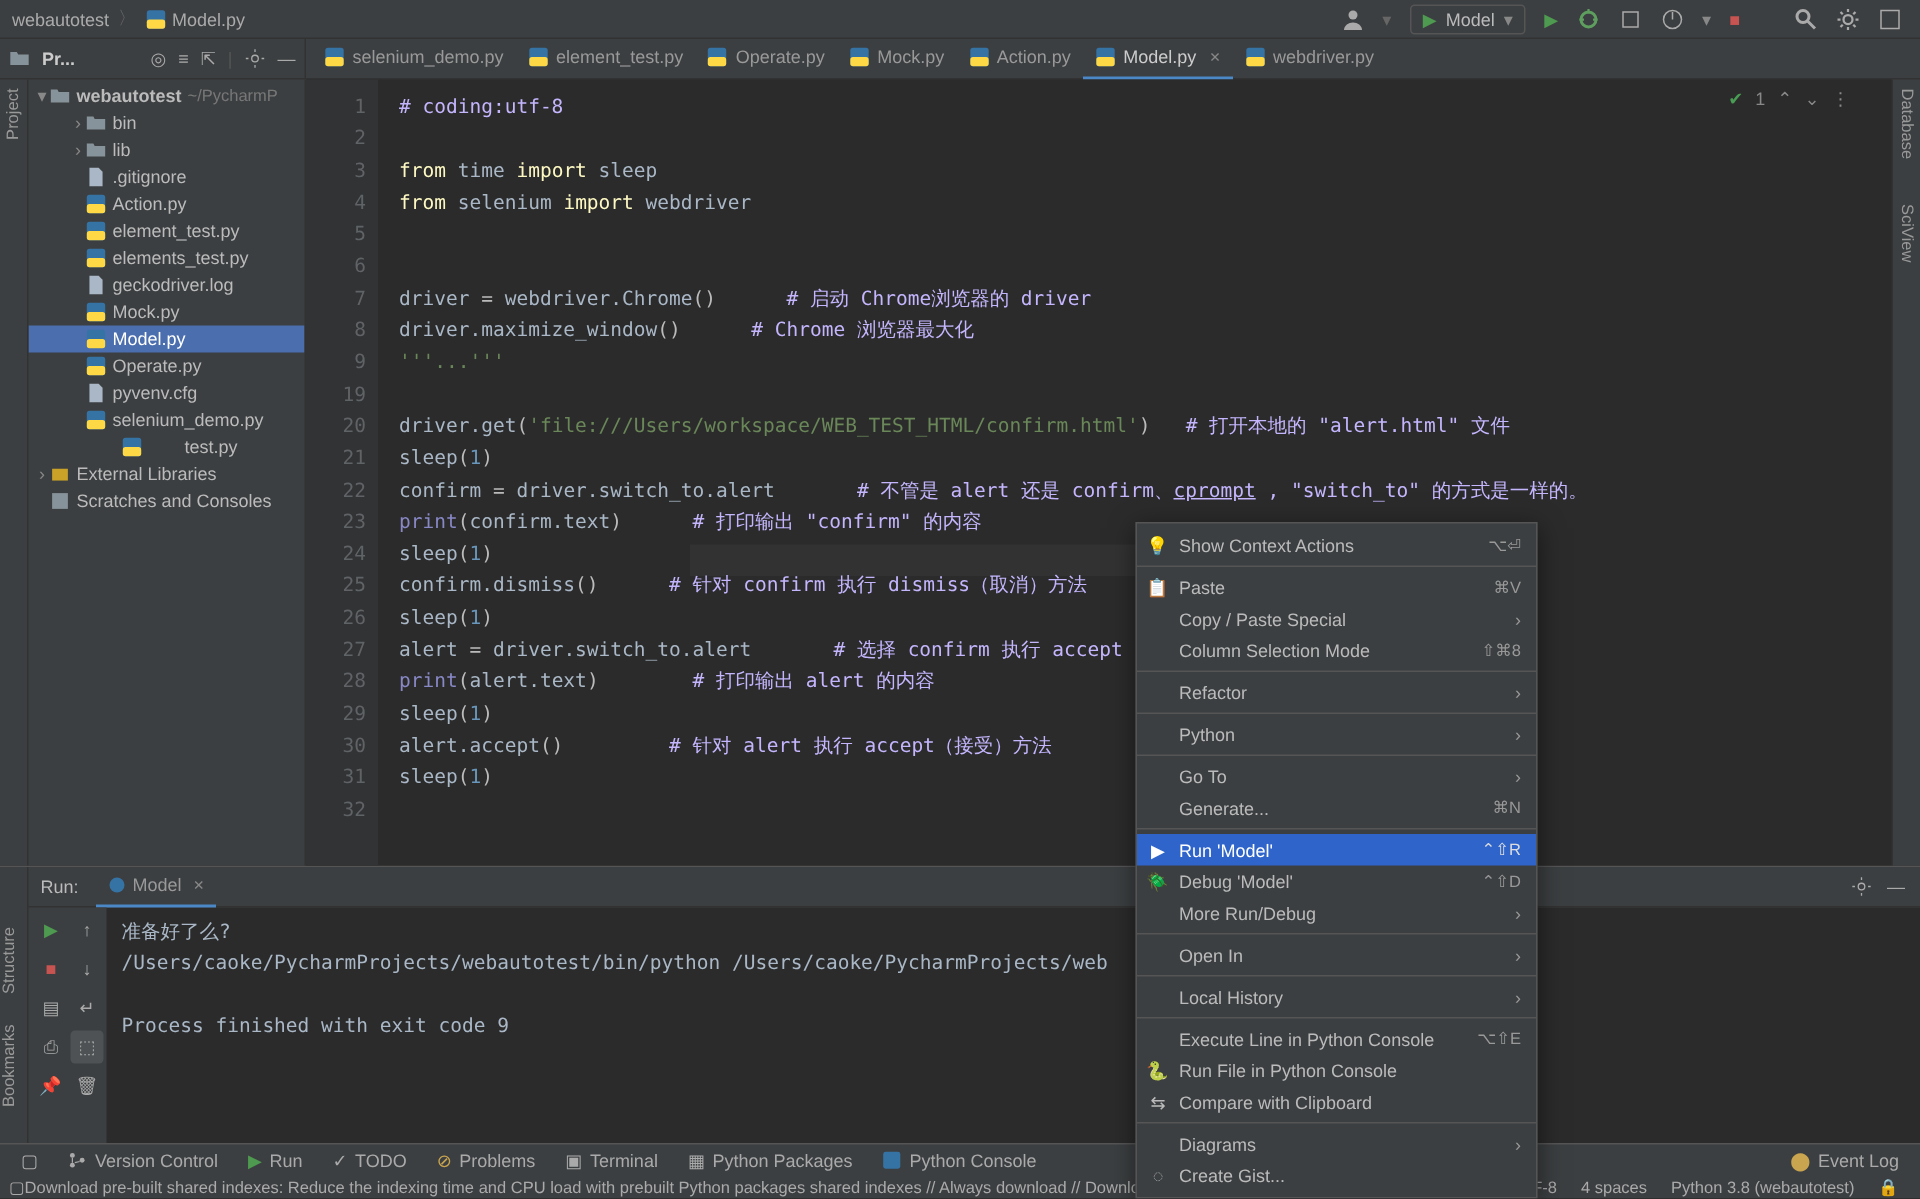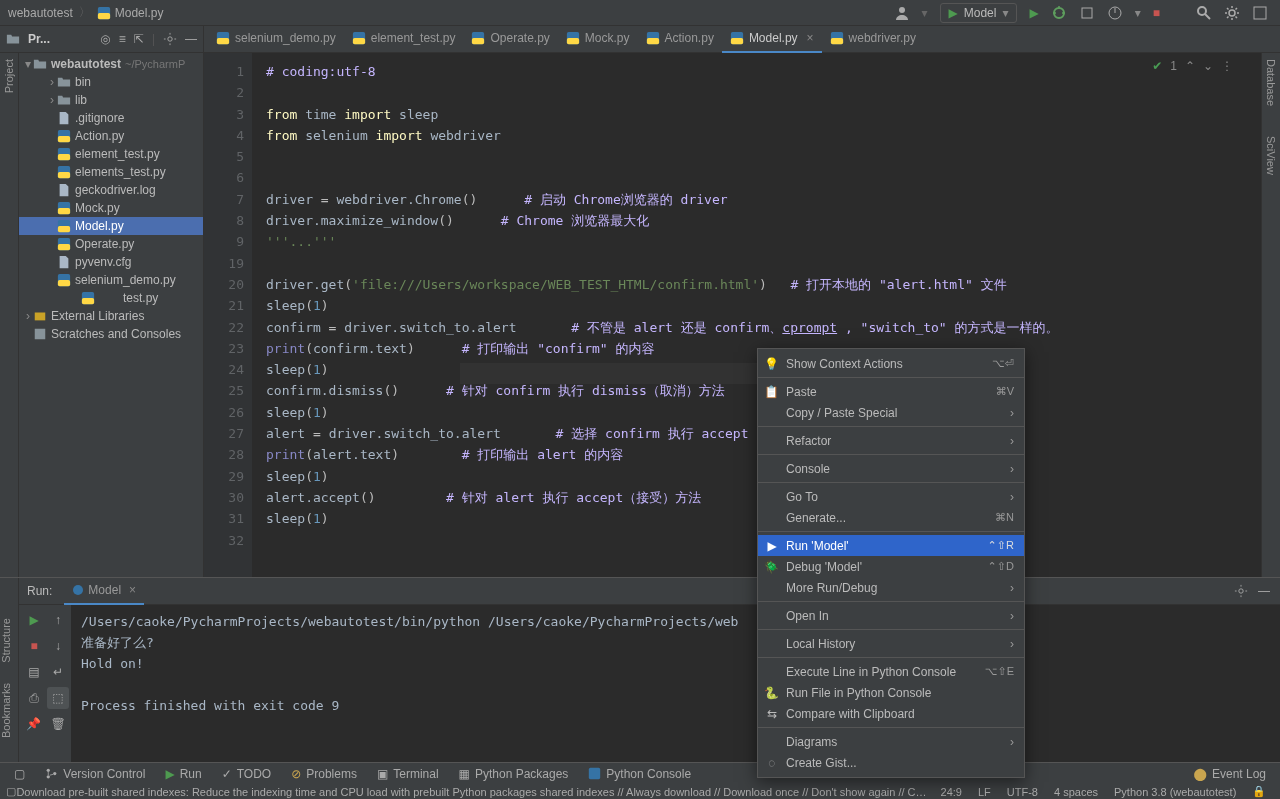--- a/index.html
+++ b/index.html
@@ -640,23 +640,22 @@
         <div class="ricon" style="color:#c75450">■</div>
         <div class="ricon">↓</div>
         <div class="ricon">▤</div>
         <div class="ricon">↵</div>
         <div class="ricon">⎙</div>
         <div class="ricon" style="background:#4e5254">⬚</div>
         <div class="ricon">📌</div>
         <div class="ricon">🗑</div>
       </div>
       <div class="run-output">
+          <div>准备好了么?</div>
           <div>/Users/caoke/PycharmProjects/webautotest/bin/python /Users/caoke/PycharmProjects/web</div>
-          <div>准备好了么?</div>
-          <div>Hold on!</div>
           <div>&nbsp;</div>
           <div>Process finished with exit code 9</div>
         </div>
     </div>
   </div>
 </div>
 
 <div class="bottom-toolbar">
   <span class="btool">▢</span>
   <div class="btool">
@@ -720,28 +719,32 @@
     <div class="menu-sep"></div>
     <div class="menu-item">
       <span class="micon">📋</span>
       <span class="label">Paste</span>
       <span class="shortcut">⌘V</span>
     </div>
     <div class="menu-item">
       <span class="label">Copy / Paste Special</span>
       <span class="sub-arrow">›</span>
     </div>
+    <div class="menu-item">
+      <span class="label">Column Selection Mode</span>
+      <span class="shortcut">⇧⌘8</span>
+    </div>
     <div class="menu-sep"></div>
     <div class="menu-item">
       <span class="label">Refactor</span>
       <span class="sub-arrow">›</span>
     </div>
     <div class="menu-sep"></div>
     <div class="menu-item">
-      <span class="label">Console</span>
+      <span class="label">Python</span>
       <span class="sub-arrow">›</span>
     </div>
     <div class="menu-sep"></div>
     <div class="menu-item">
       <span class="label">Go To</span>
       <span class="sub-arrow">›</span>
     </div>
     <div class="menu-item">
       <span class="label">Generate...</span>
       <span class="shortcut">⌘N</span>

